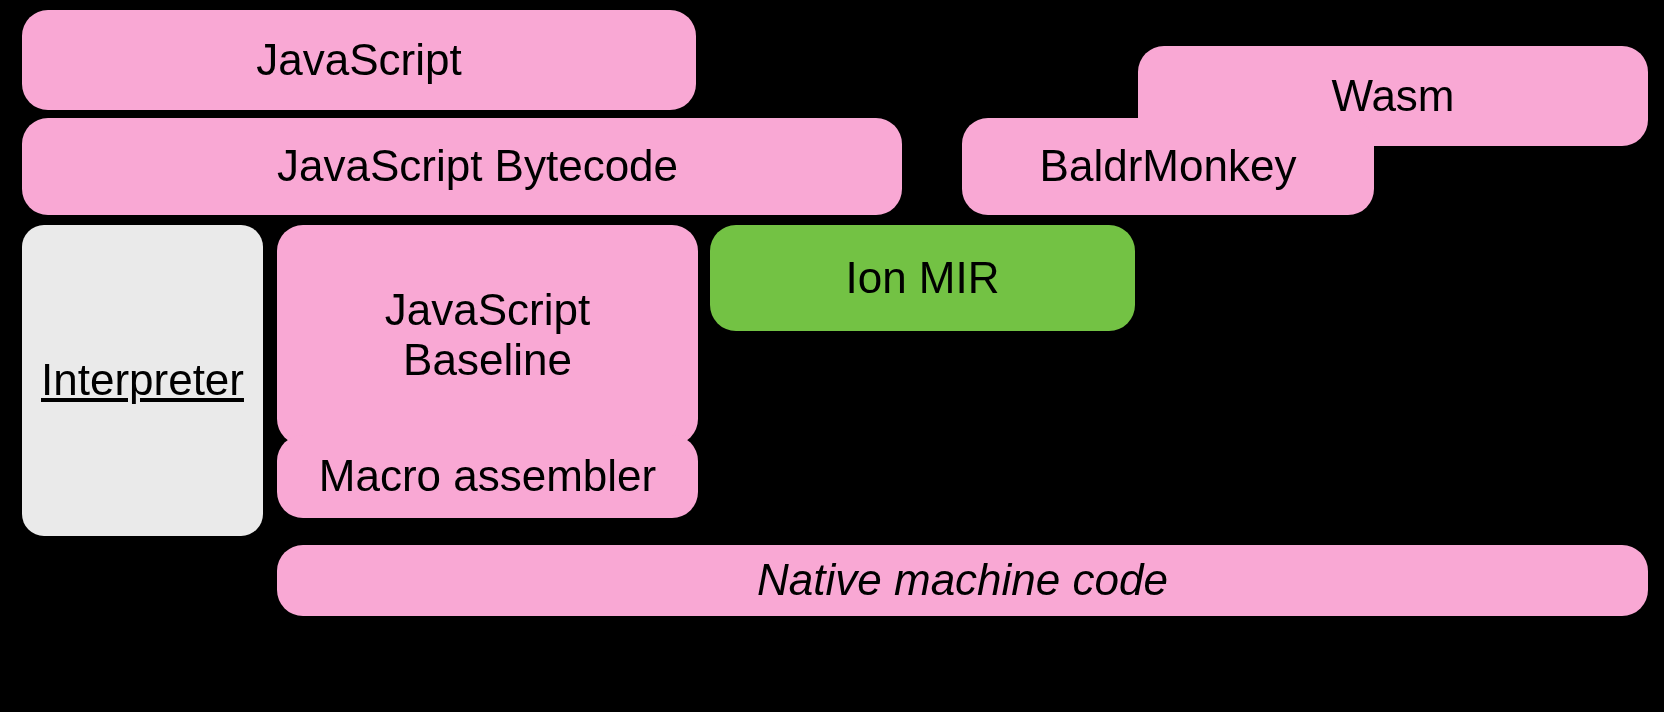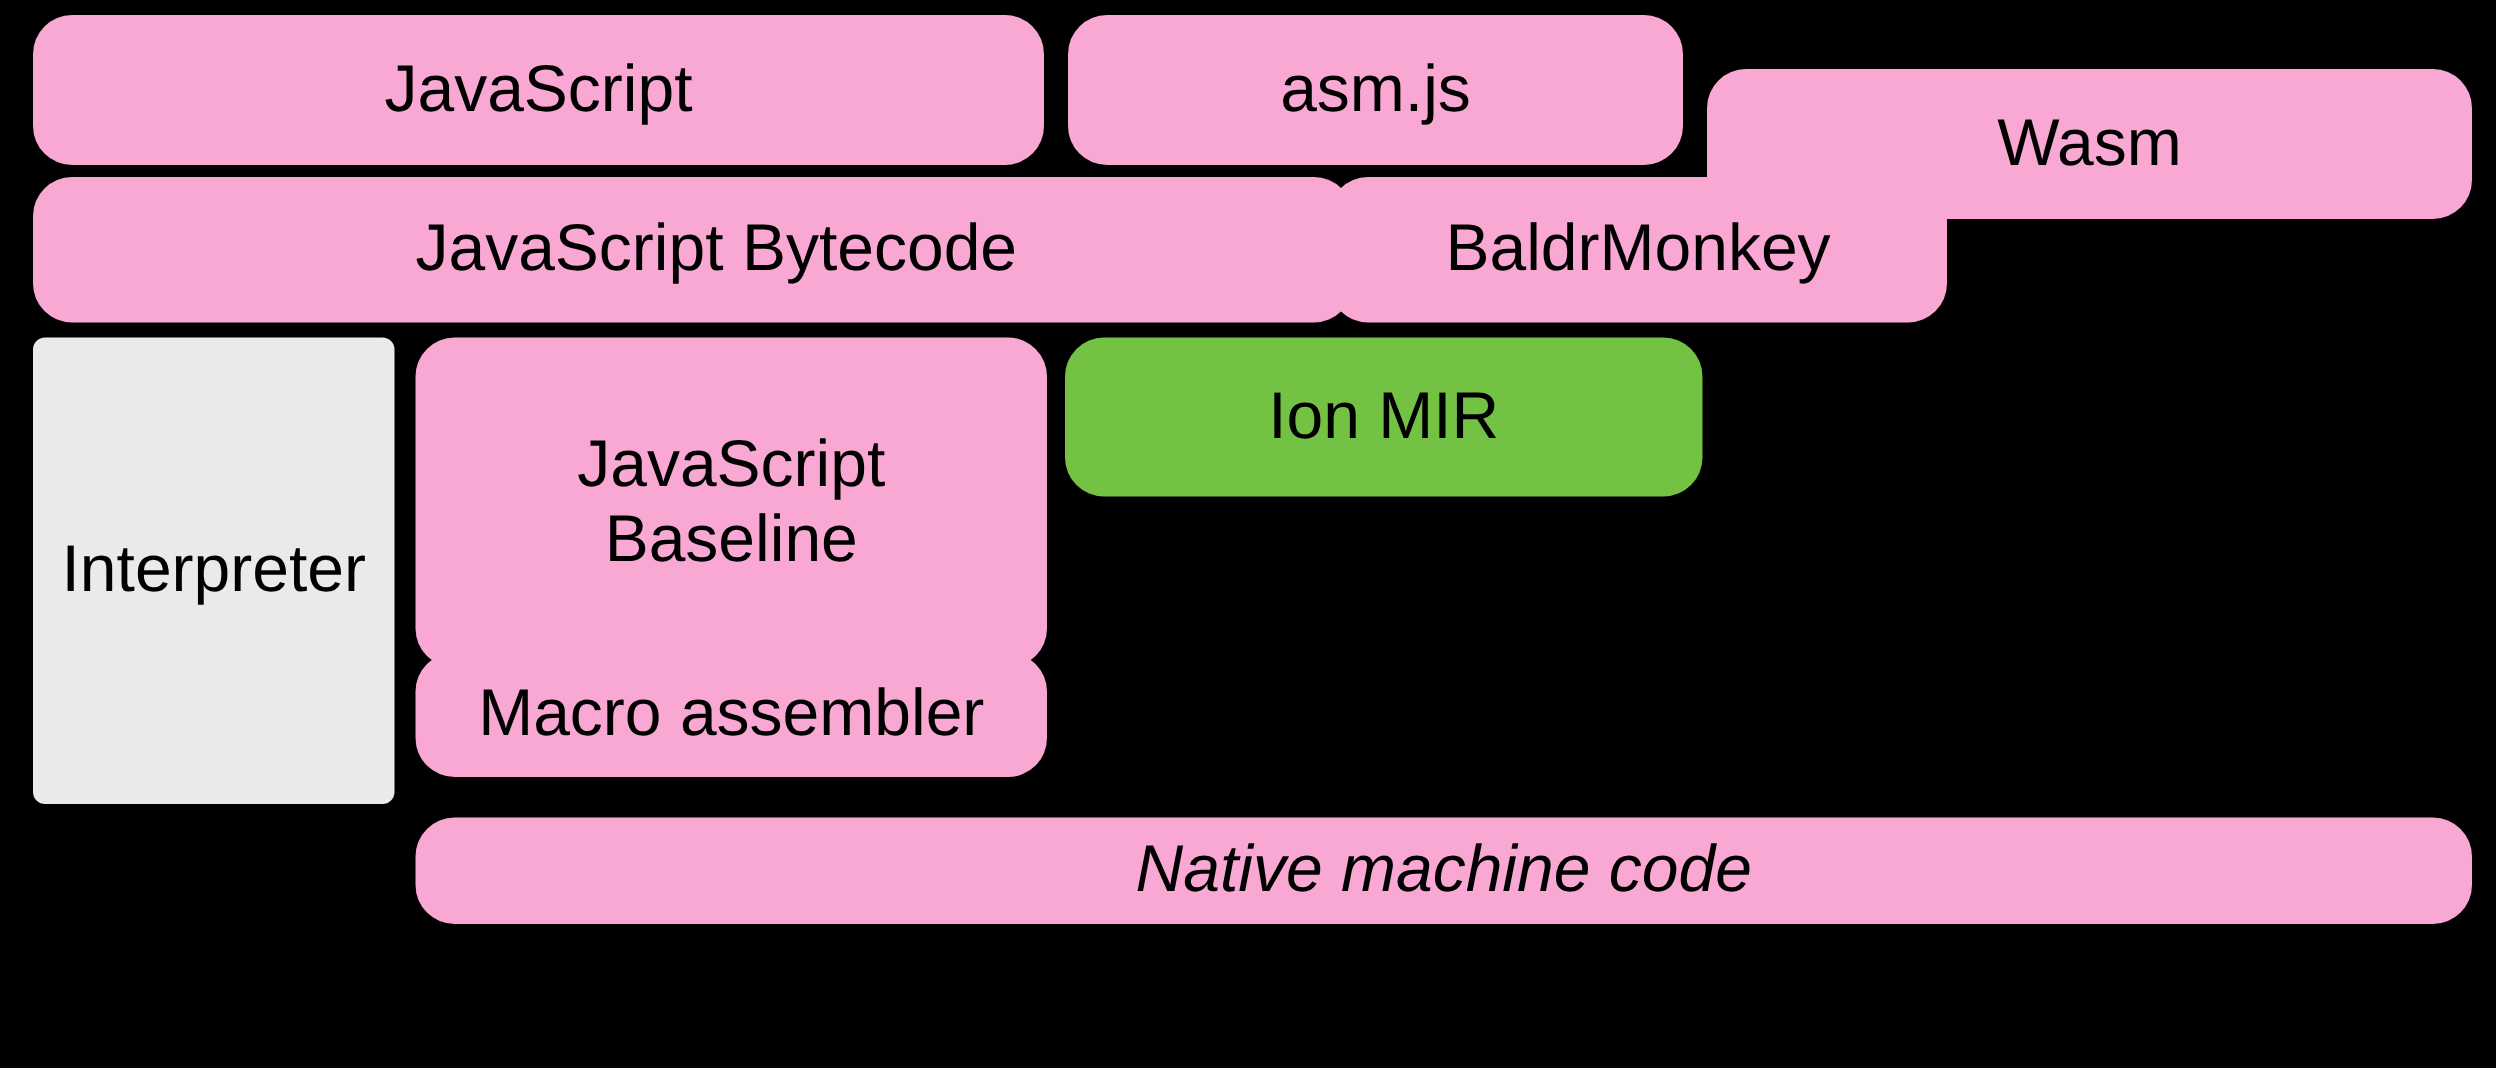--- a/index.html
+++ b/index.html
@@ -39,41 +39,40 @@
   .node.green  { background: #73c244; }
   .node.pink   { background: #f5778b; }
 
   
   #n-javascript      { left: 22px;   top: 10px;  width: 674px;  height: 100px; font-size: 44px; }
   #n-asmjs           { left: 712px;  top: 10px;  width: 410px;  height: 100px; font-size: 44px; }
   #n-wasm            { left: 1138px; top: 10px;  width: 510px;  height: 100px; font-size: 44px; margin-top: 36px; }
 
   
   #n-js-bytecode     { left: 22px;   top: 118px; width: 880px;  height: 97px;  font-size: 44px; padding-left: 31px; }
-  #n-baldrmonkey     { left: 886px;  top: 118px; width: 412px;  height: 97px;  font-size: 44px; }
+  #n-baldrmonkey     { left: 962px;  top: 118px; width: 412px;  height: 97px;  font-size: 44px; }
 
   
   #n-interpreter     { left: 22px;   top: 225px; width: 241px;  height: 311px; font-size: 44px;
-                       border-radius: 8px; }
+                       border-radius: 22px; text-decoration: underline; }
   #n-js-baseline     { left: 277px;  top: 225px; width: 421px;  height: 220px; font-size: 44px; }
   #n-macro-assembler { left: 277px;  top: 435px; width: 421px;  height: 83px;  font-size: 44px; }
   #n-ion-mir         { left: 710px;  top: 225px; width: 425px;  height: 106px; font-size: 44px; }
   #n-cranelift       { left: 710px;  top: 336px; width: 938px;  height: 200px; font-size: 44px; }
 
   
   #n-native-code     { left: 277px;  top: 545px; width: 1371px; height: 71px;  font-size: 44px; font-style: italic; }
 </style>
 </head>
 <body>
 
 <div id="diagram">
 
   <div class="node" id="n-javascript">JavaScript</div>
 
-  <div class="node" id="n-asmjs">asm.js</div>
 
   <div class="node" id="n-wasm">Wasm</div>
 
   <div class="node" id="n-js-bytecode">JavaScript Bytecode</div>
 
   <div class="node" id="n-baldrmonkey">BaldrMonkey</div>
 
   <div class="node gray" id="n-interpreter">Interpreter</div>
 
   <div class="node" id="n-js-baseline">JavaScript

